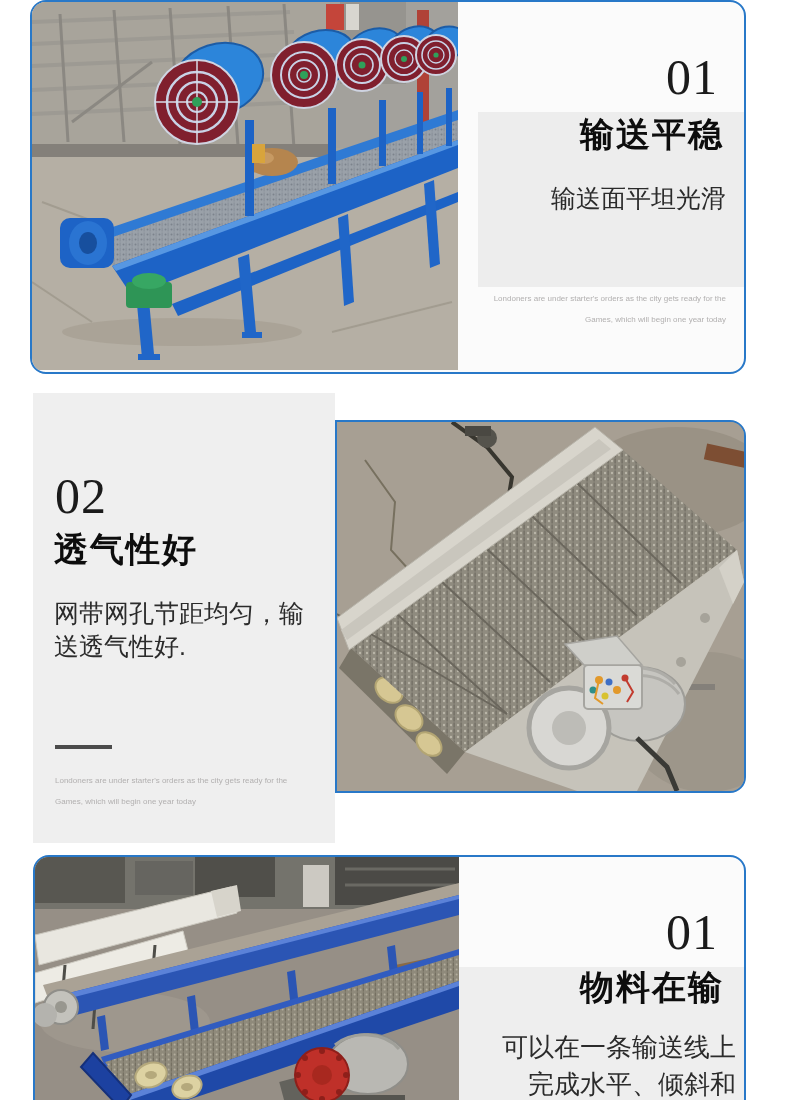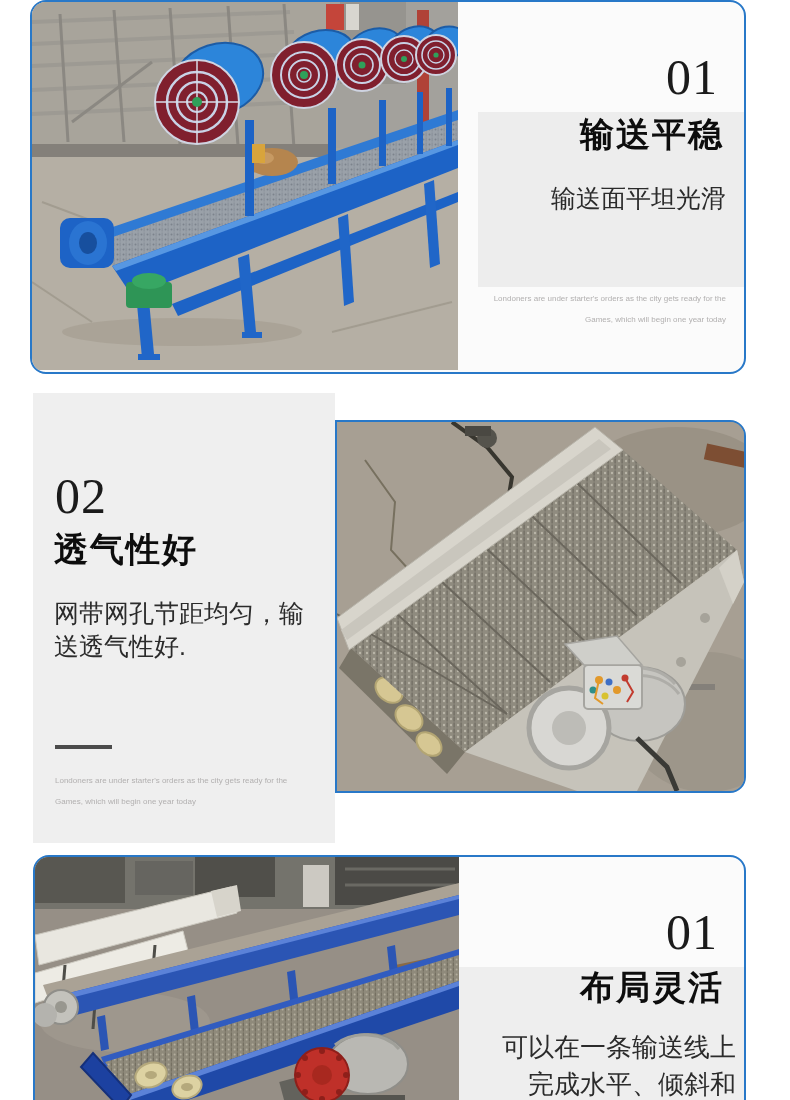--- a/index.html
+++ b/index.html
@@ -328,18 +328,18 @@
         <circle cx="304" cy="235" r="3"></circle>
       <circle cx="287" cy="242" r="3"></circle>
         <circle cx="270" cy="235" r="3"></circle>
       <circle cx="263" cy="218" r="3"></circle>
         <circle cx="270" cy="201" r="3"></circle>
     </g>
   </svg>
 
   <div class="graypanel" id="graybox3"></div>
   <div class="secnum" id="num3">01</div>
-  <div class="sectitle" id="title3">布局灵活</div>
+  <div class="sectitle" id="title3">物料在输</div>
   <div class="secbody" id="body3">
     <span>可以在一条输送线上</span>
     <span>完成水平、倾斜和</span>
   </div>
 </div>
 
 </body></html>

